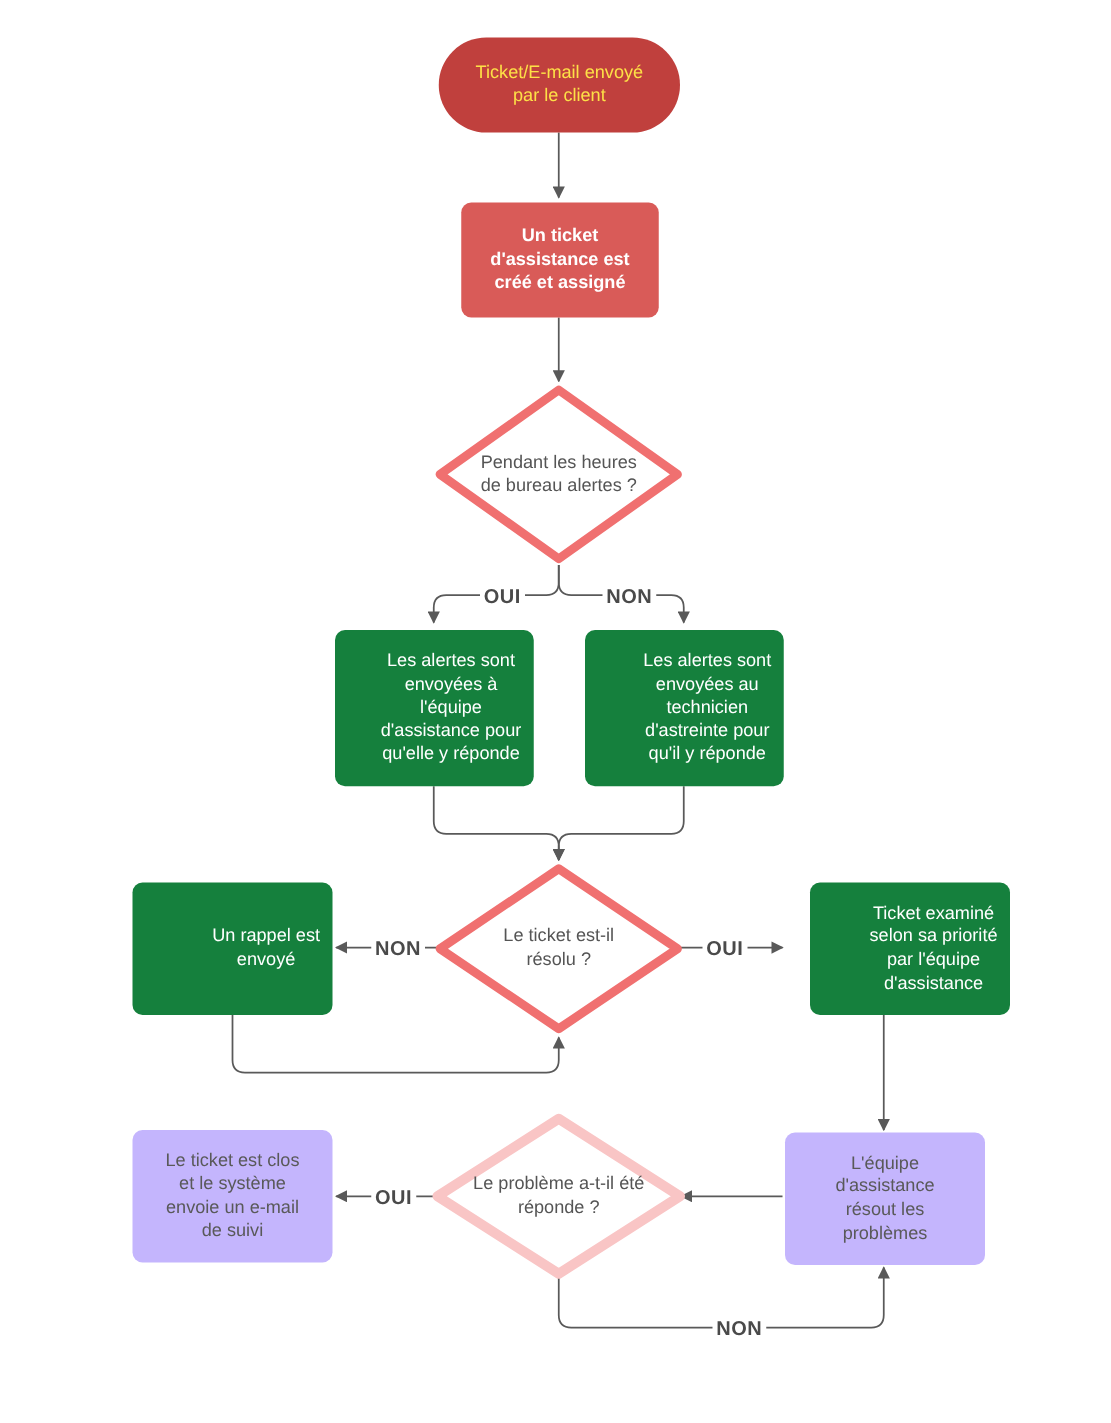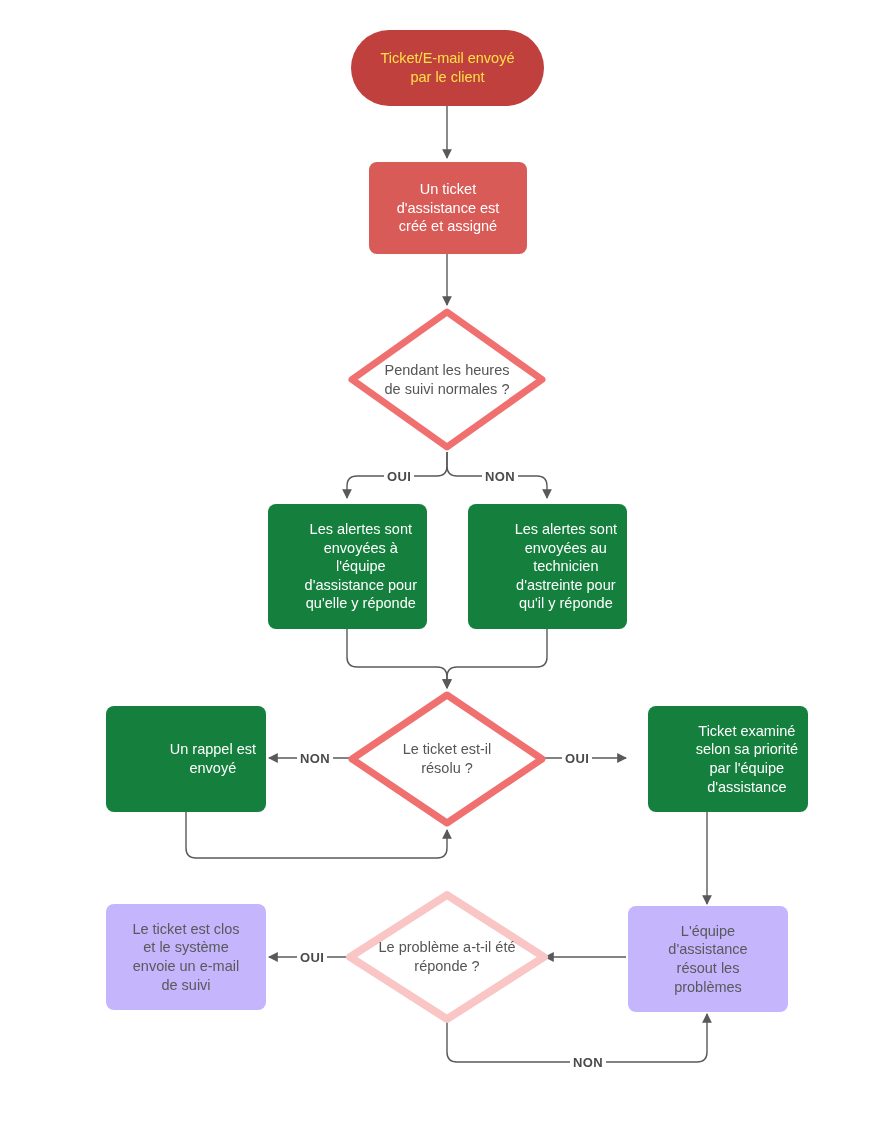--- a/index.html
+++ b/index.html
@@ -79,21 +79,21 @@
     font-size: 14.5px;
     line-height: 1.3;
     color: #555555;
     white-space: pre-line;
     padding: 0 26px;
     box-sizing: border-box;
   }
 
   .edge-label {
     position: absolute;
-    font-size: 13px;
+    font-size: 16px;
     font-weight: bold;
     letter-spacing: 0.4px;
     color: #4a4a4a;
     background: #ffffff;
     padding: 1px 3px;
     z-index: 3;
     white-space: nowrap;
   }
 </style>
 </head>
@@ -133,32 +133,32 @@
 
       <path d="M 447 1022 L 447 1052 Q 447 1062 457 1062 L 697 1062 Q 707 1062 707 1052 L 707 1014" marker-end="url(#arrow)"></path>
     </g>
   </svg>
 
   <div class="node pill fill-dark" style="left:351px; top:30px; width:193px; height:76px;">
     <span class="label">Ticket/E-mail envoyé
 par le client</span>
   </div>
 
-  <div class="node rounded fill-mid" style="left:369px; top:162px; width:158px; height:92px;">
+  <div class="node rounded fill-mid" style="left:369px; top:162px; width:158px; height:92px;font-weight:bold;">
     <span class="label">Un ticket
 d'assistance est
 créé et assigné</span>
   </div>
 
   <div class="diamond" style="left:347px; top:307px; width:200px; height:145px;">
     <svg width="200" height="145" viewBox="0 0 200 145" xmlns="http://www.w3.org/2000/svg">
       <polygon points="100,5 195,72.5 100,140 5,72.5" fill="#ffffff" stroke="#f07070" stroke-width="7" stroke-linejoin="round"></polygon>
     </svg>
     <div class="dlabel">Pendant les heures
-de suivi normales ?</div>
+de bureau alertes ?</div>
   </div>
 
   <div class="node rounded fill-light" style="left:268px; top:504px; width:159px; height:125px;">
     <span class="label">Les alertes sont
 envoyées à
 l'équipe
 d'assistance pour
 qu'elle y réponde</span>
   </div>
 

